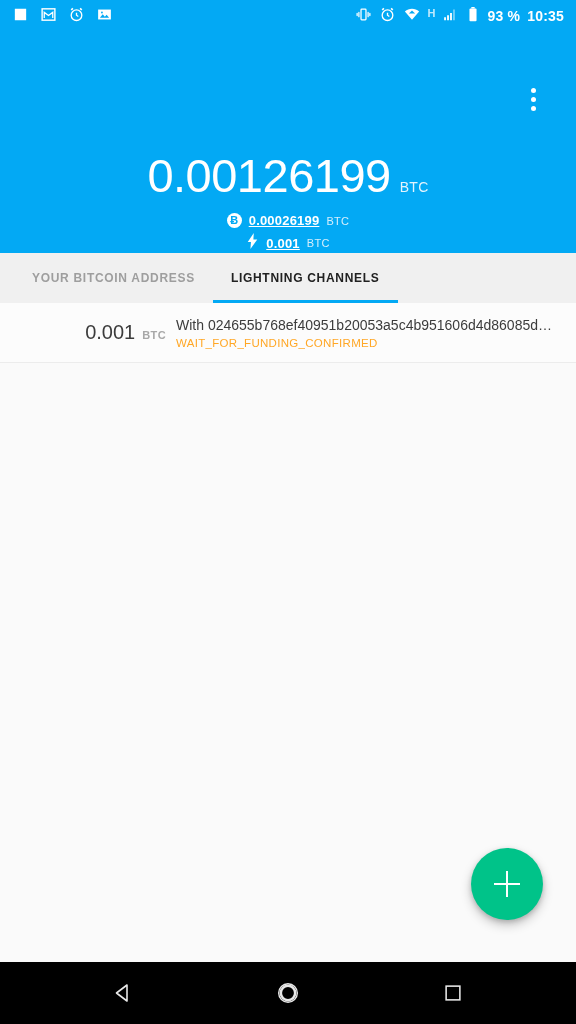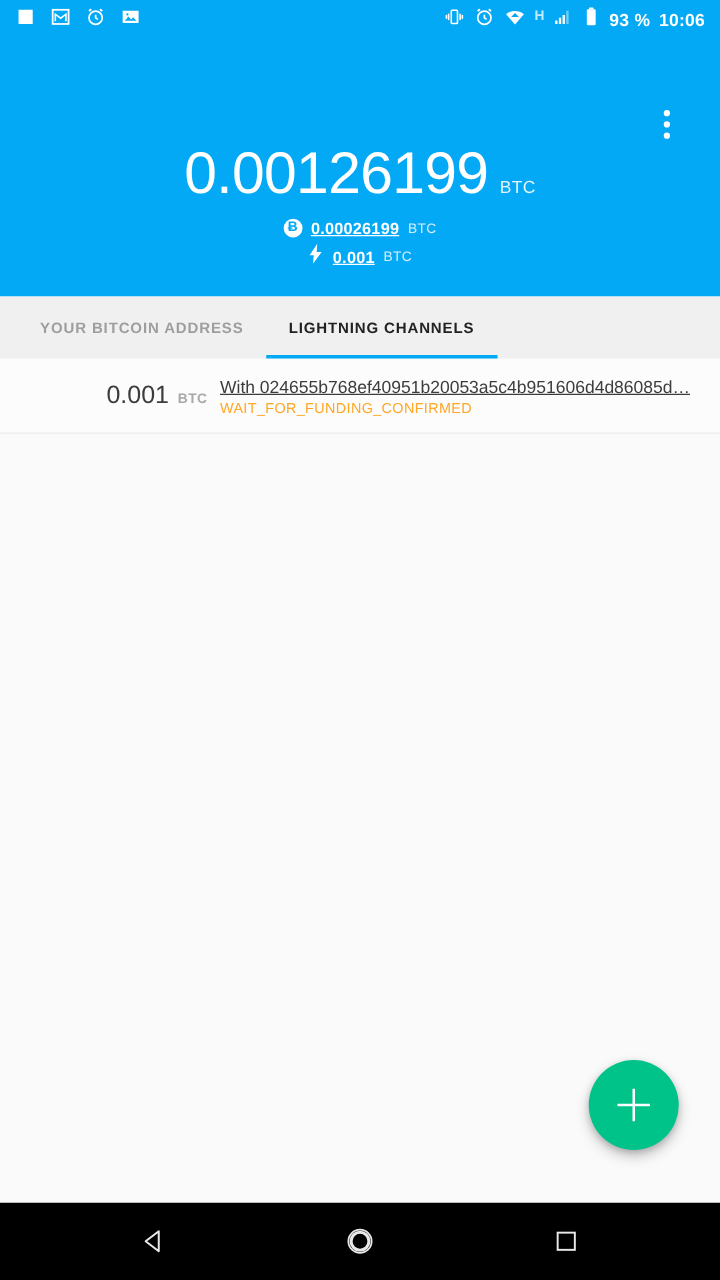--- a/index.html
+++ b/index.html
@@ -29,21 +29,21 @@
     flex:0 0 205px;
   }
   .overflow {
     position:absolute; top:52px; right:36px;
     display:flex; flex-direction:column; gap:4px; align-items:center;
     cursor:pointer; padding:4px;
   }
   .overflow span { width:5px; height:5px; border-radius:50%; background:#ffffff; display:block; }
 
   .balance-main {
-    text-align:center; margin-top:82px;
+    text-align:center; margin-top:120px;
     display:flex; align-items:baseline; justify-content:center;
   }
   .balance-main .amt {
     font-size:47px; font-weight:300; letter-spacing:-.5px; line-height:1;
     color:#ffffff;
   }
   .balance-main .unit {
     font-size:14px; font-weight:400; margin-left:9px; color:#e3f4fd;
     letter-spacing:.3px;
   }
@@ -88,21 +88,21 @@
   }
   .chan-amount {
     flex:0 0 176px; text-align:right; padding-right:10px;
     display:flex; align-items:baseline; justify-content:flex-end; gap:7px;
   }
   .chan-amount .v { font-size:20px; color:#3c3c3c; font-weight:400; }
   .chan-amount .u { font-size:11px; color:#a8a8a8; font-weight:bold; letter-spacing:.4px; }
   .chan-detail { flex:1 1 auto; min-width:0; }
   .chan-peer {
     font-size:14px; color:#3c3c3c; white-space:nowrap;
-    overflow:hidden; text-overflow:ellipsis; line-height:1.35;text-decoration:underline;
+    overflow:hidden; text-overflow:ellipsis; line-height:1.35;
   }
   .chan-state {
     font-size:11.5px; color:#FFA726; font-weight:normal;
     letter-spacing:.3px; margin-top:2px; white-space:nowrap;
     overflow:hidden; text-overflow:ellipsis;
   }
 
   
   .fab {
     position:absolute; right:33px; bottom:42px;
@@ -183,21 +183,21 @@
           <path d="M15.6 20h2.6V5h-2.6z" opacity=".45"></path>
         </svg>
       </span>
       <span class="sb-icon">
         <svg width="14" height="17" viewBox="0 0 14 24" fill="#fff">
           <rect x="4.5" y="1.5" width="5" height="2.2" rx="0.6"></rect>
           <rect x="2" y="3.5" width="10" height="18" rx="1.4"></rect>
         </svg>
       </span>
       <span class="sb-text">93 %</span>
-      <span class="sb-text">10:06</span>
+      <span class="sb-text">10:35</span>
     </div>
   </div>
 
   <div class="header">
 
     <div class="overflow">
       <span></span>
       <span></span>
       <span></span>
     </div>

